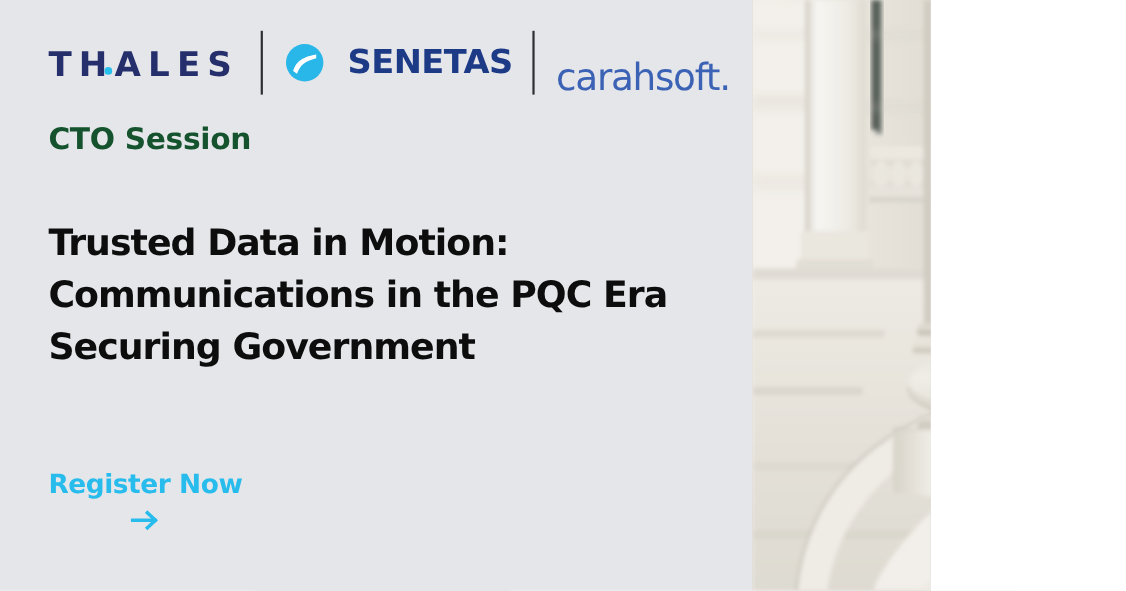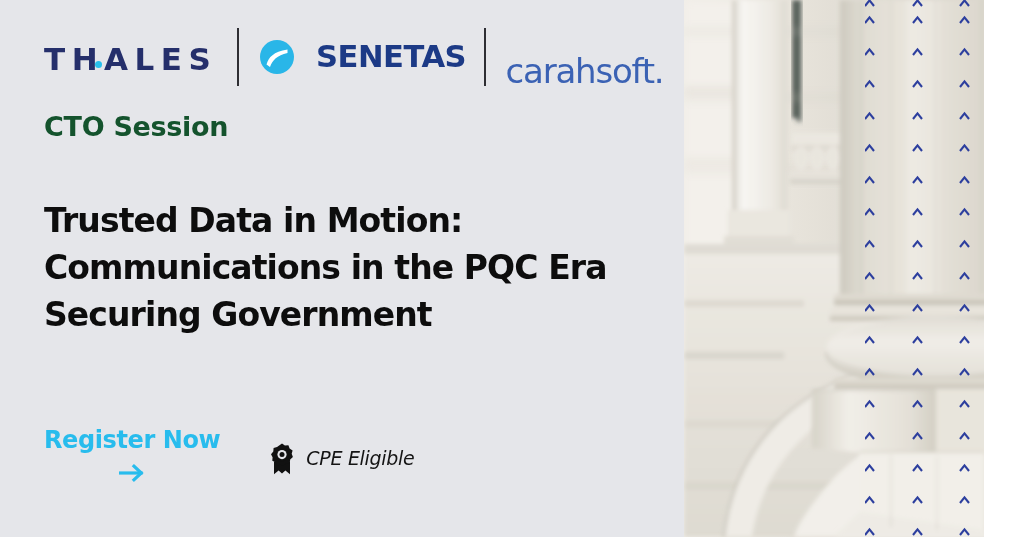--- a/index.html
+++ b/index.html
@@ -6,21 +6,21 @@
   html, body {
     margin: 0;
     padding: 0;
     background: #ffffff;
   }
   body {
     font-family: "Liberation Sans", sans-serif;
   }
   .banner {
     position: relative;
-    width: 984px;
+    width: 846px;
     height: 537px;
     overflow: hidden;
     background: #e5e6ea;
     display: flex;
   }
 
   
   .left-pane {
     position: relative;
     width: 684px;
@@ -271,33 +271,20 @@
       <a class="register-link" href="#">
         <span>Register Now</span>
         <span class="register-arrow">
           <svg width="26" height="20" viewBox="0 0 26 20" aria-hidden="true">
             <path d="M1 10 H22" stroke="#28bced" stroke-width="3.2" stroke-linecap="square" fill="none"></path>
             <path d="M15 3.2 L22.3 10 L15 16.8" stroke="#28bced" stroke-width="3.2" fill="none" stroke-linecap="square" stroke-linejoin="miter"></path>
           </svg>
         </span>
       </a>
 
-      <div class="cpe-group">
-        <span class="cpe-badge">
-          <svg width="30" height="32" viewBox="0 0 30 32" aria-hidden="true">
-            <path d="M11.2 18.5 L7.0 18.5 L7.0 31.2 L11.6 27.6 L15.0 30.6 L15.0 18.5 Z" fill="#111111"></path>
-            <path d="M18.8 18.5 L23.0 18.5 L23.0 31.2 L18.4 27.6 L15.0 30.6 L15.0 18.5 Z" fill="#111111"></path>
-            <path d="M15 0.6 L17.9 2.6 L21.4 2.2 L22.6 5.5 L25.6 7.4 L24.7 10.8 L25.9 14.1 L23.2 16.4 L22.7 19.9 L19.2 20.5 L16.7 23.0 L13.5 21.6 L10.2 22.4 L8.5 19.3 L5.3 17.8 L5.6 14.3 L4.0 11.2 L6.3 8.6 L6.6 5.1 L10.0 4.1 Z" fill="#111111"></path>
-            <circle cx="15" cy="11.6" r="6.6" fill="#111111"></circle>
-            <circle cx="15" cy="11.6" r="4.6" fill="#e5e6ea"></circle>
-            <circle cx="15" cy="11.6" r="2.5" fill="#111111"></circle>
-          </svg>
-        </span>
-        <span class="cpe-text">CPE Eligible</span>
-      </div>
 
     </div>
   </div>
 
   <div class="right-pane">
     <svg class="photo" width="340" height="537" viewBox="0 0 340 537" preserveAspectRatio="none">
       <defs>
         <linearGradient id="bgWall" x1="0" y1="0" x2="1" y2="0">
           <stop offset="0" stop-color="#f1efe9"></stop>
           <stop offset="0.25" stop-color="#e9e6de"></stop>

